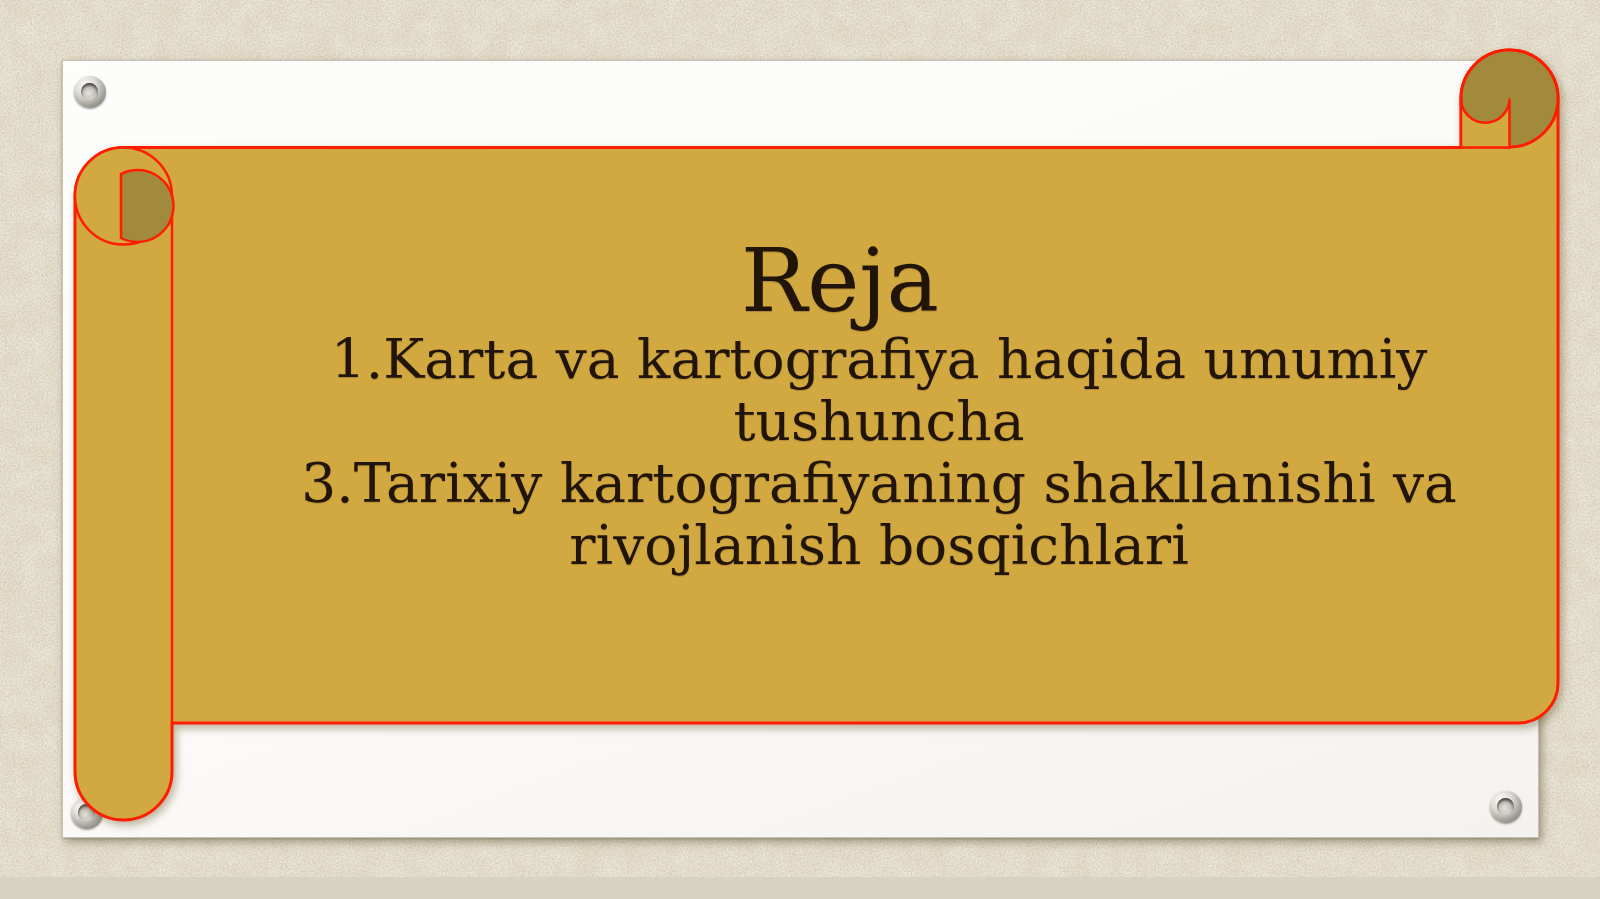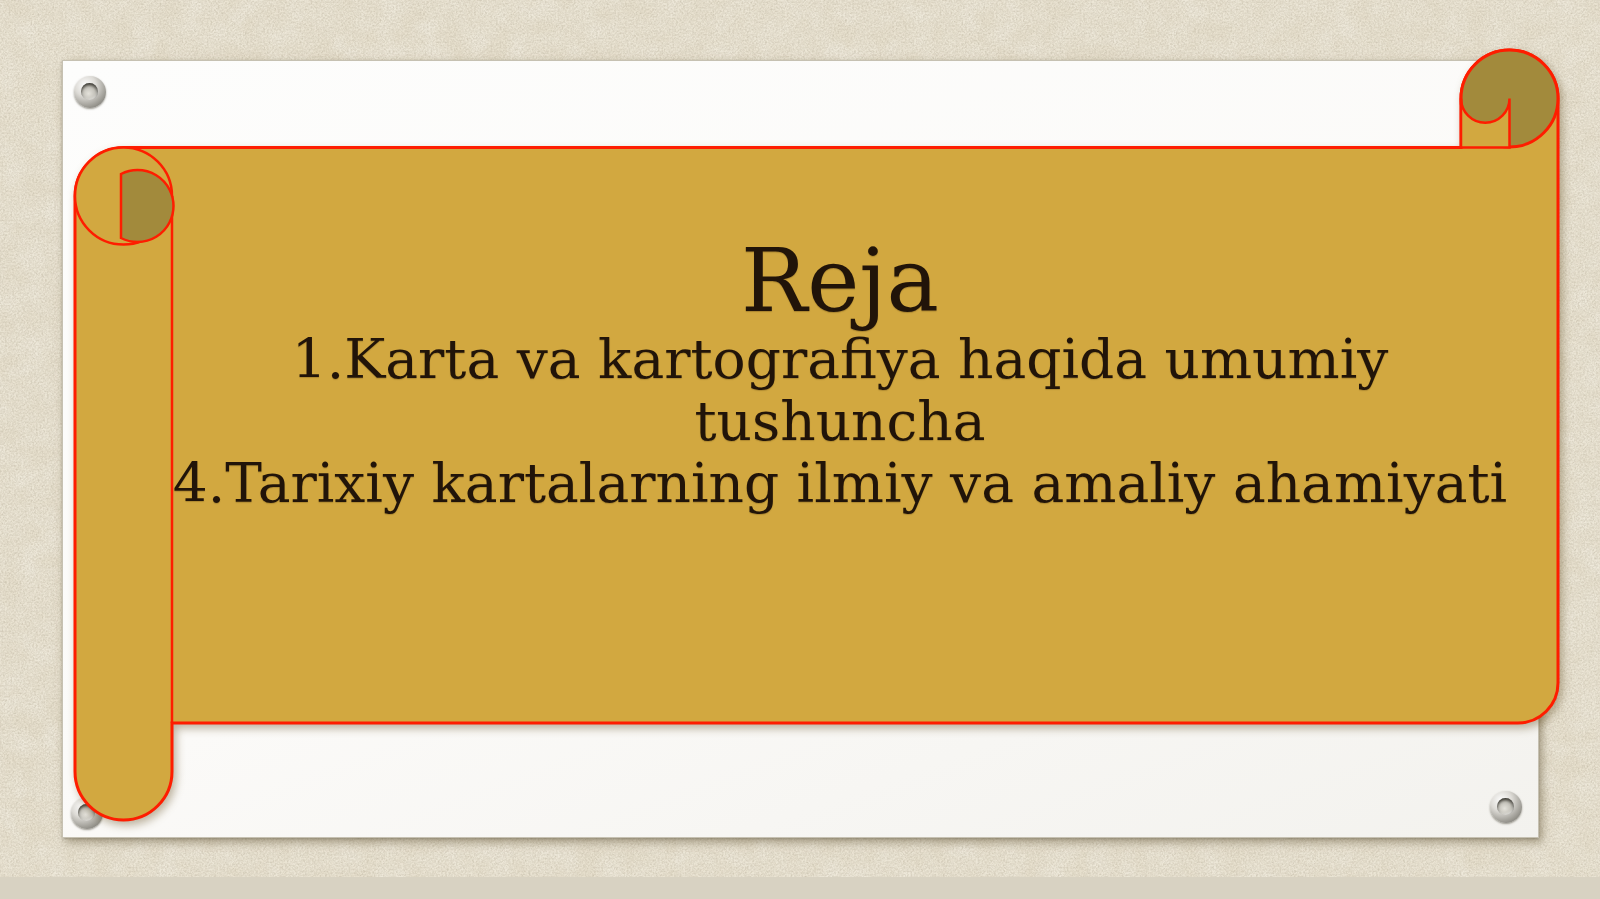--- a/index.html
+++ b/index.html
@@ -32,21 +32,21 @@
   .screw-bl{left:71px;top:797px;}
   .screw-br{left:1490px;top:791px;}
   .scroll-svg{position:absolute;left:0;top:0;}
   .text-block{position:absolute;left:170px;top:0;width:1340px;color:var(--text,#211409);}
   .slide-title{
     position:absolute;left:0;top:231px;width:100%;
     font-size:88px;line-height:100px;text-align:center;
     letter-spacing:0px;
     text-shadow:0 1px 1px rgba(96,70,18,.35);
   }
-  .plan-list{position:absolute;left:0;top:328px;width:100%;}
+  .plan-list{position:absolute;left:0;top:328px;width:100%;padding-left:39px;}
   .plan-item{
     font-size:55px;line-height:62px;text-align:center;
     text-shadow:0 1px 1px rgba(96,70,18,.3);
   }
   .plan-item.wrap-narrow{max-width:1240px;margin:0 auto;}
 </style>
 </head>
 <body>
 
 <div class="stage">
@@ -104,17 +104,17 @@
 
       <circle cx="1509.5" cy="98.5" r="48.5" fill="var(--scroll_roll_dark,#a28a3c)" stroke="var(--scroll_outline,#fe1d00)" stroke-width="3"></circle>
       <path d="M 1461 98.5 A 24.25 24.25 0 0 0 1509.5 98.5 L 1509.5 147.5 L 1461 147.5 Z" fill="var(--scroll_fill,#d2a840)" stroke="var(--scroll_outline,#fe1d00)" stroke-width="2.5"></path>
     </g>
   </svg>
 
   <div class="text-block">
     <div class="slide-title">Reja</div>
     <div class="plan-list">
       <div class="plan-item">1.Karta va kartografiya haqida umumiy tushuncha</div>
-      <div class="plan-item">4.Tarixiy kartalarning ilmiy va amaliy ahamiyati</div>
+      <div class="plan-item wrap-narrow">3.Tarixiy kartografiyaning shakllanishi va rivojlanish bosqichlari</div>
     </div>
   </div>
 
 </div>
 
 </body></html>

